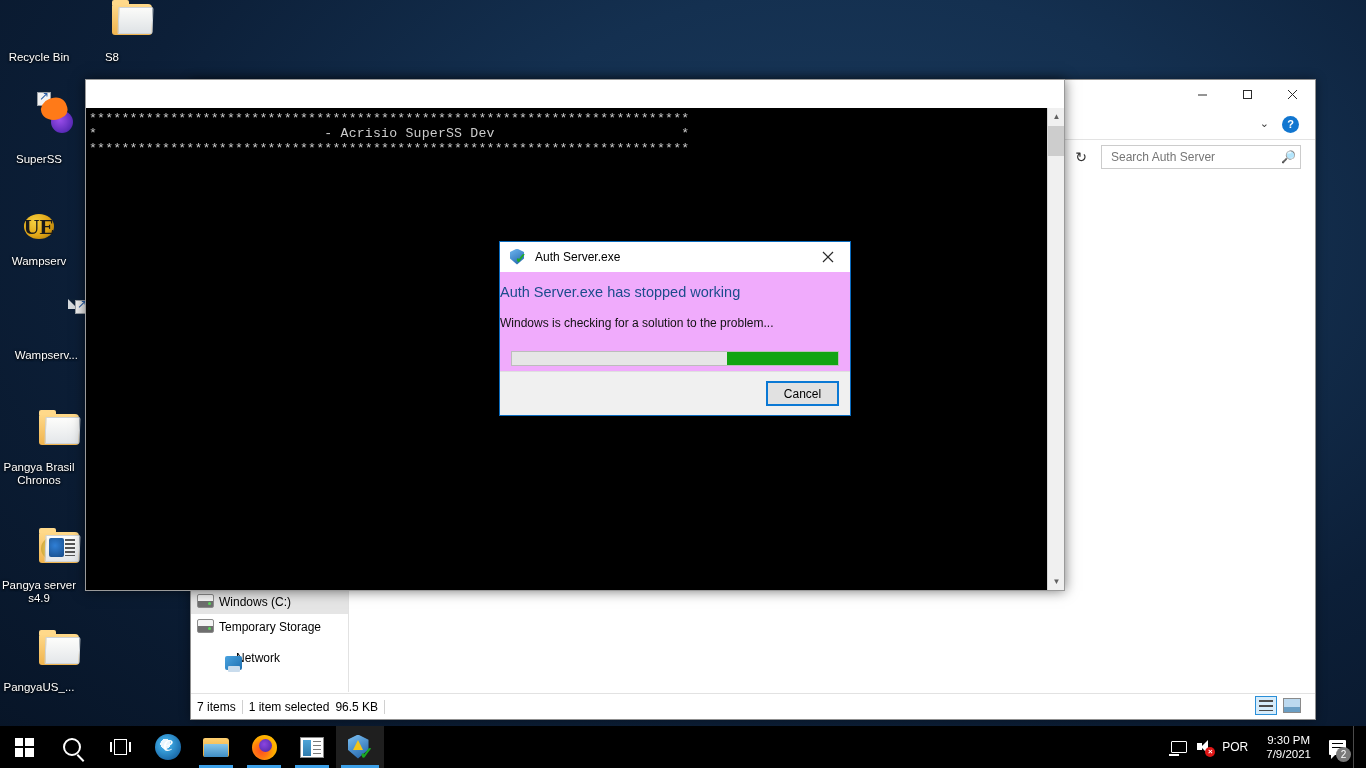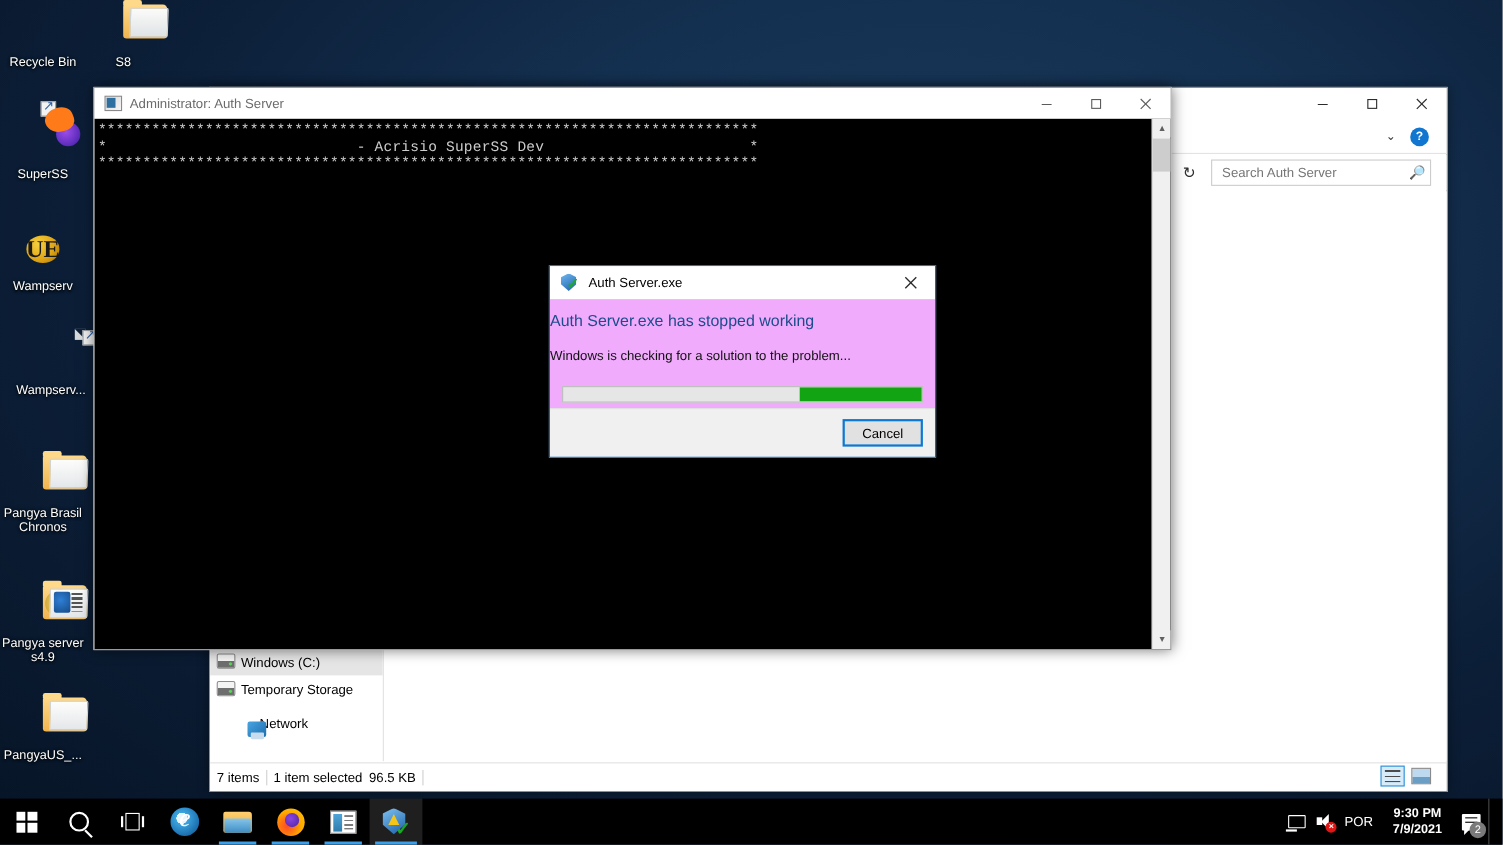--- a/index.html
+++ b/index.html
@@ -237,21 +237,21 @@
       color:#fff; font-size:13px; }
   .monitor { width:16px; height:12px; border:1.4px solid #fff; border-radius:1px; position:relative; }
   .monitor:after { content:""; position:absolute; left:-3px; bottom:-4px; width:10px; height:2px; background:#fff; }
   .speaker { position:relative; width:16px; height:14px; }
   .speaker .cone { position:absolute; left:0; top:3px; width:5px; height:7px; background:#fff; }
   .speaker .tri { position:absolute; left:4px; top:0; width:0; height:0;
       border-top:7px solid transparent; border-bottom:7px solid transparent; border-right:7px solid #fff; }
   .speaker .x { position:absolute; right:-2px; bottom:-3px; width:10px; height:10px; border-radius:50%;
       background:#e01616; color:#fff; font-size:8px; line-height:10px; text-align:center; font-weight:bold; }
   #tray-lang { color:#fff; font-size:12px; padding:0 8px 0 4px; }
-  #tray-clock { color:#fff; font-size:11.5px; text-align:center; line-height:14px; padding:0 10px;font-weight:bold; }
+  #tray-clock { color:#fff; font-size:11.5px; text-align:center; line-height:14px; padding:0 10px; }
   #tray-notif { position:relative; width:32px; height:42px; display:flex; align-items:center; justify-content:center; }
   .notif-ic { width:17px; height:15px; background:#fff; position:relative; border-radius:1px; }
   .notif-ic:after { content:""; position:absolute; left:2px; bottom:-4px; border-width:5px 5px 0 0;
       border-style:solid; border-color:#fff transparent transparent transparent; }
   .notif-ic i { position:absolute; left:3px; top:3px; right:3px; height:1.5px; background:#000;
       box-shadow:0 4px 0 #000; }
   .notif-badge { position:absolute; right:2px; bottom:6px; width:15px; height:15px; border-radius:50%;
       background:#7a7a7a; color:#fff; font-size:10px; line-height:15px; text-align:center; }
   #show-desktop { width:7px; height:42px; border-left:1px solid #4a4a4a; }
 </style>
@@ -379,42 +379,20 @@
         <span class="vd-inner"></span>
       </div>
       <div class="viewbtn" id="view-icons">
         <span class="vi-inner"></span>
       </div>
     </div>
   </div>
 </div>
 
 <div id="console-window">
-  <div id="console-titlebar">
-    <span class="ic"></span>
-    <span id="console-title">Administrator:  Auth Server</span>
-    <div class="wbtns">
-      <div class="wbtn">
-        <svg width="11" height="11" viewBox="0 0 11 11">
-            <line x1="1" y1="6" x2="10" y2="6" stroke="#5b5b5b" stroke-width="1"></line>
-          </svg>
-      </div>
-      <div class="wbtn">
-        <svg width="11" height="11" viewBox="0 0 11 11">
-            <rect x="1.5" y="1.5" width="8" height="8" fill="none" stroke="#5b5b5b" stroke-width="1"></rect>
-          </svg>
-      </div>
-      <div class="wbtn">
-        <svg width="11" height="11" viewBox="0 0 11 11">
-            <line x1="1" y1="1" x2="10" y2="10" stroke="#5b5b5b" stroke-width="1"></line>
-            <line x1="10" y1="1" x2="1" y2="10" stroke="#5b5b5b" stroke-width="1"></line>
-          </svg>
-      </div>
-    </div>
-  </div>
   <div id="console-body">
     <div id="console-text">**************************************************************************
 *                            - Acrisio SuperSS Dev                       *
 **************************************************************************</div>
     <div id="console-scrollbar">
       <div class="sb-arrow up">▲</div>
       <div id="sb-thumb"></div>
       <div class="sb-arrow down">▼</div>
     </div>
   </div>

